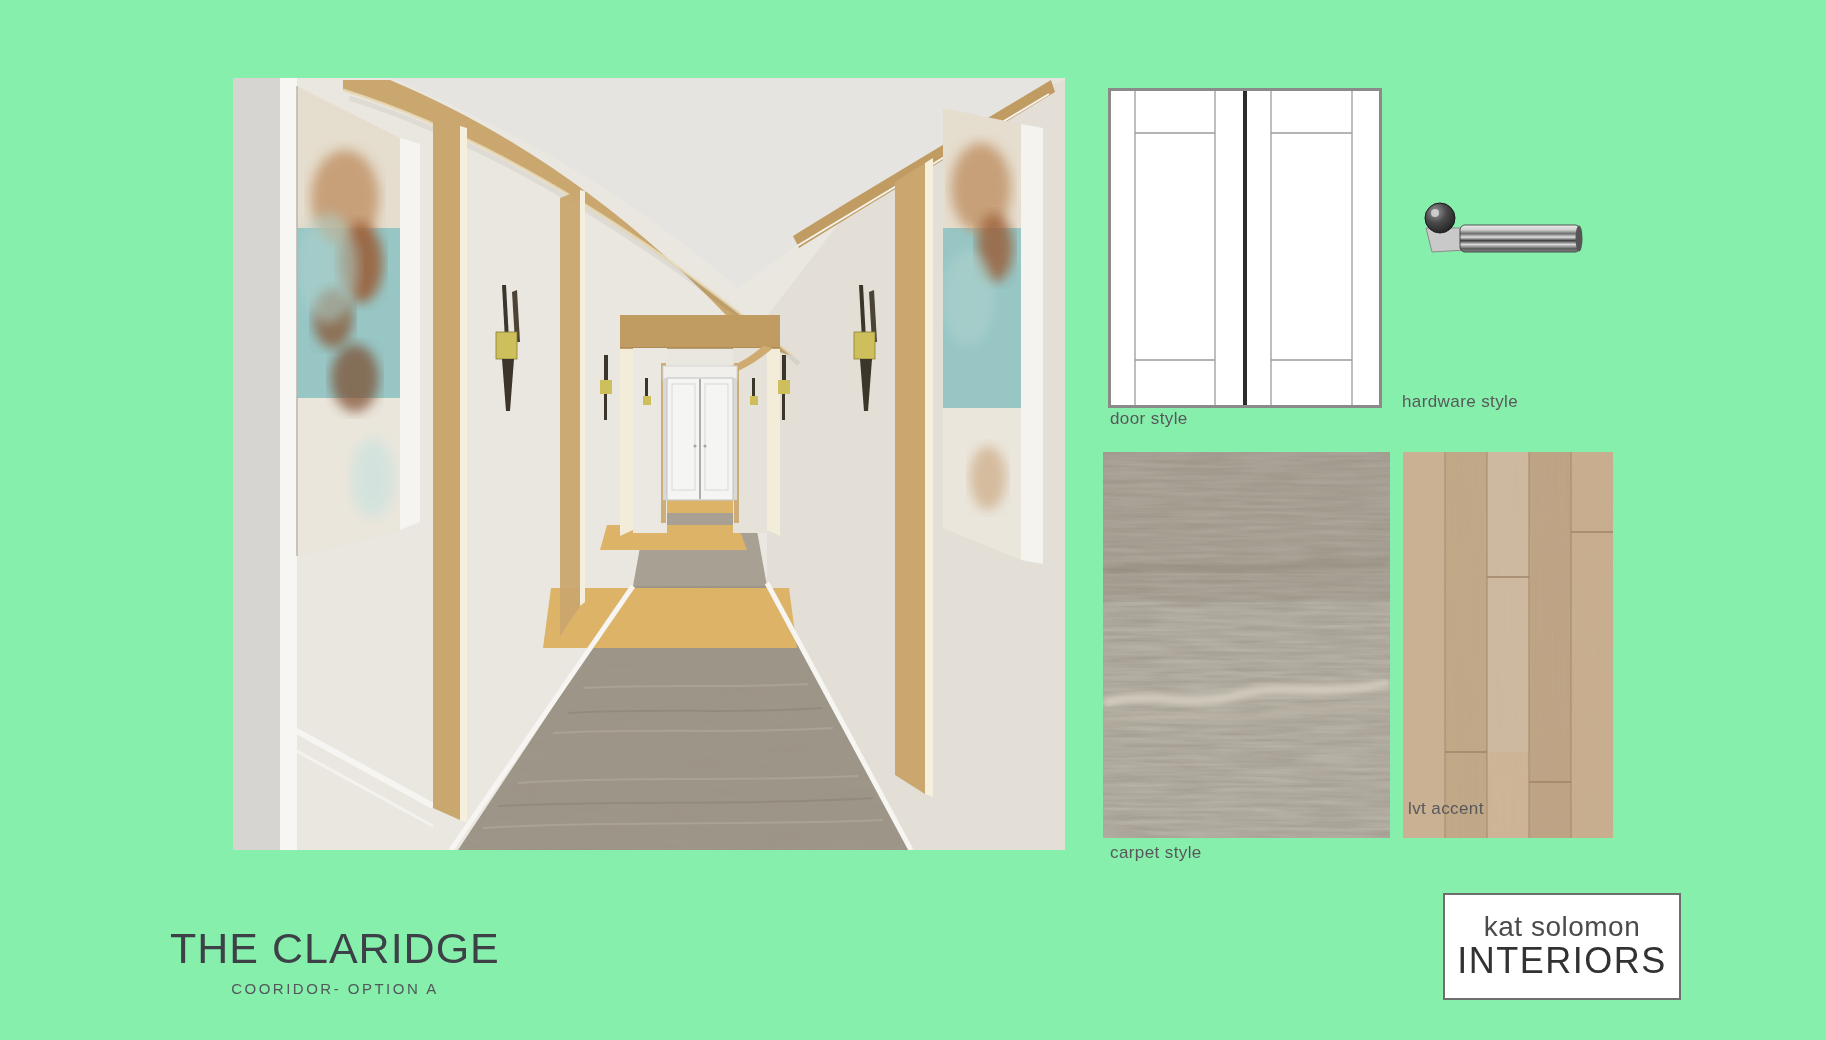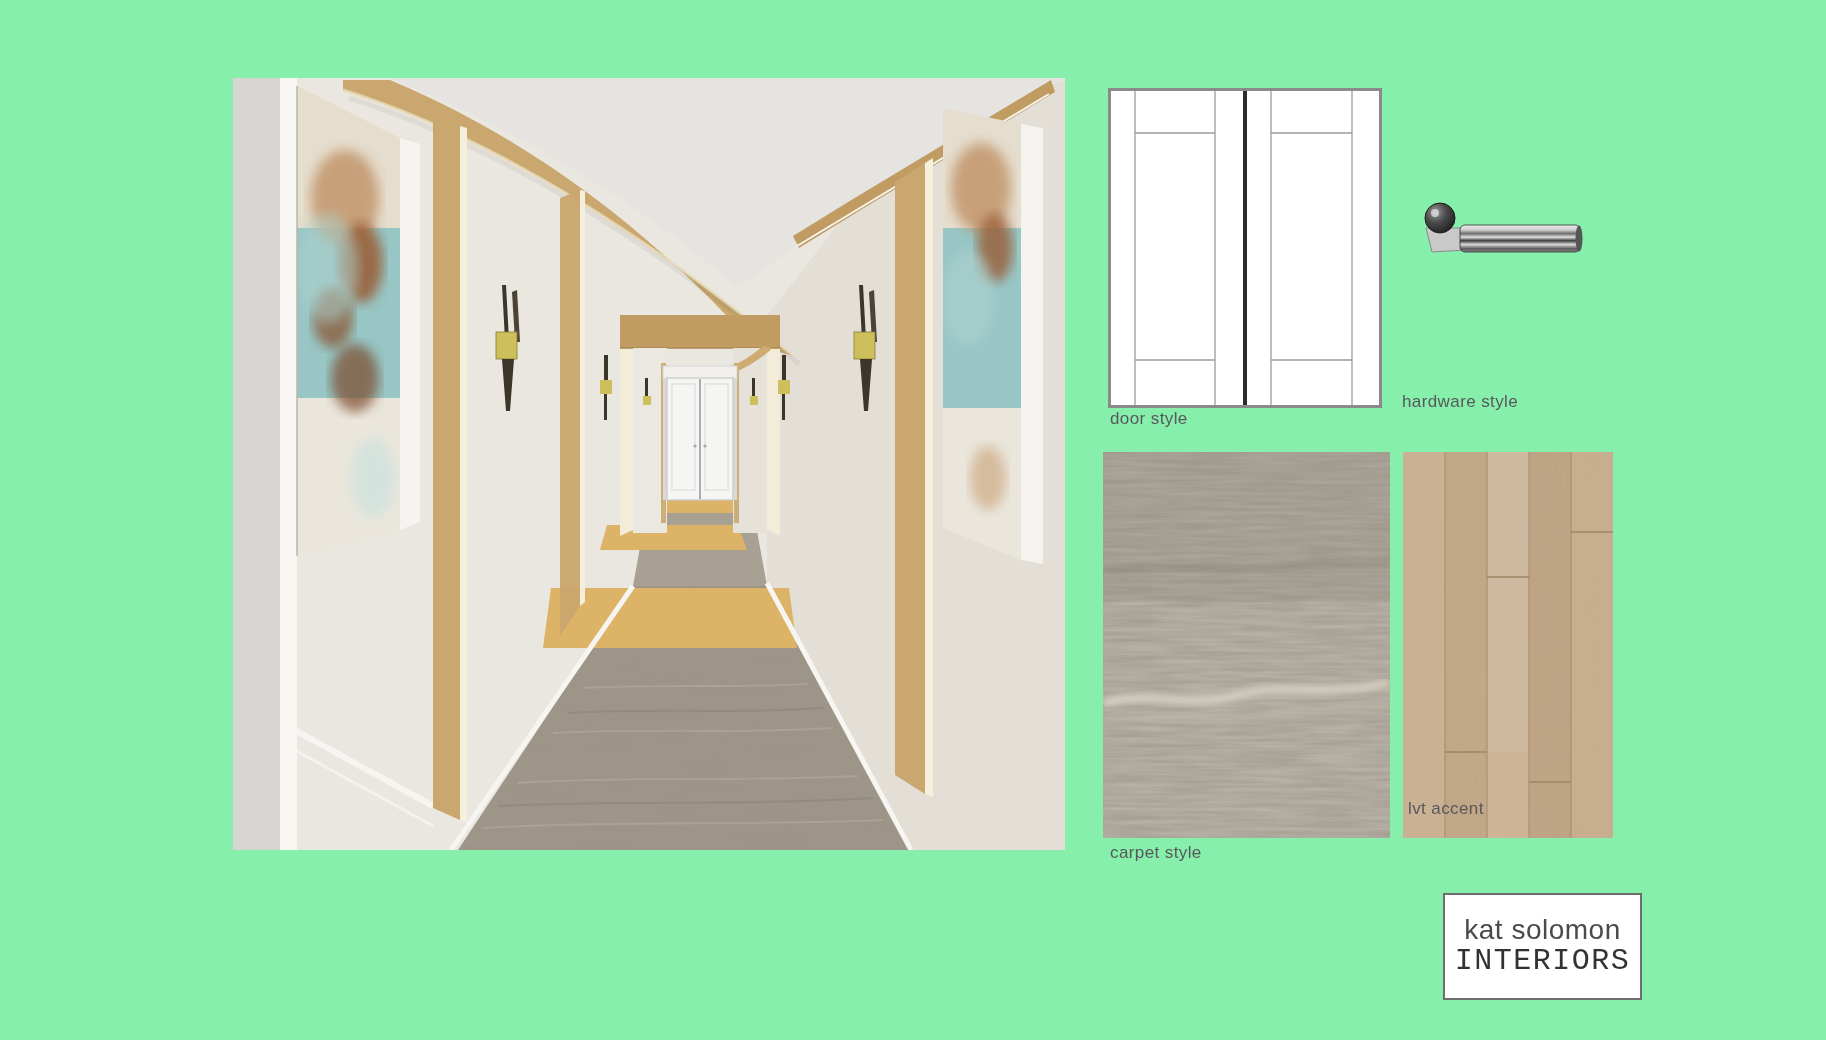--- a/index.html
+++ b/index.html
@@ -26,27 +26,27 @@
   .title-block{left:170px;top:924px;text-align:center;}
   .title-main{
     font-size:43px;color:#3d4046;letter-spacing:1px;font-weight:400;
     white-space:nowrap;
   }
   .title-sub{
     font-size:15px;color:#53565a;letter-spacing:2.5px;margin-top:7px;
     white-space:nowrap;
   }
   .logo-box{
-    left:1443px;top:893px;width:199px;height:107px;
+    left:1443px;top:893px;width:238px;height:107px;
     border:2px solid #6e6e6e;background:#ffffff;
     display:flex;flex-direction:column;align-items:center;justify-content:center;
     box-sizing:border-box;
   }
   .logo-line1{font-size:28px;color:#4b4b4b;letter-spacing:.5px;line-height:1.05;}
-  .logo-line2{font-family:Liberation Mono, monospace;font-size:30px;color:#323232;letter-spacing:1.5px;line-height:1.1;}
+  .logo-line2{font-family:Liberation Sans, sans-serif;font-size:36px;color:#323232;letter-spacing:1.5px;line-height:1.1;}
   svg{display:block;}
 </style>
 </head>
 <body>
 
 <div class="board">
 
   <div class="abs rendering">
     <svg width="832" height="772" viewBox="0 0 832 772">
       <defs>
@@ -304,19 +304,23 @@
       <g stroke="#9f8666" stroke-width="1.5">
         <line x1="42" y1="300" x2="84" y2="300"></line>
         <line x1="84" y1="125" x2="126" y2="125"></line>
         <line x1="126" y1="330" x2="168" y2="330"></line>
         <line x1="168" y1="80" x2="210" y2="80"></line>
       </g>
     </svg>
   </div>
   <div class="abs fig-label lvt-label">lvt accent</div>
 
+  <div class="abs title-block">
+    <div class="title-main">THE CLARIDGE</div>
+    <div class="title-sub">COORIDOR- OPTION A</div>
+  </div>
 
   <div class="abs logo-box">
     <div class="logo-line1">kat solomon</div>
     <div class="logo-line2">INTERIORS</div>
   </div>
 
 </div>
 
 </body></html>

